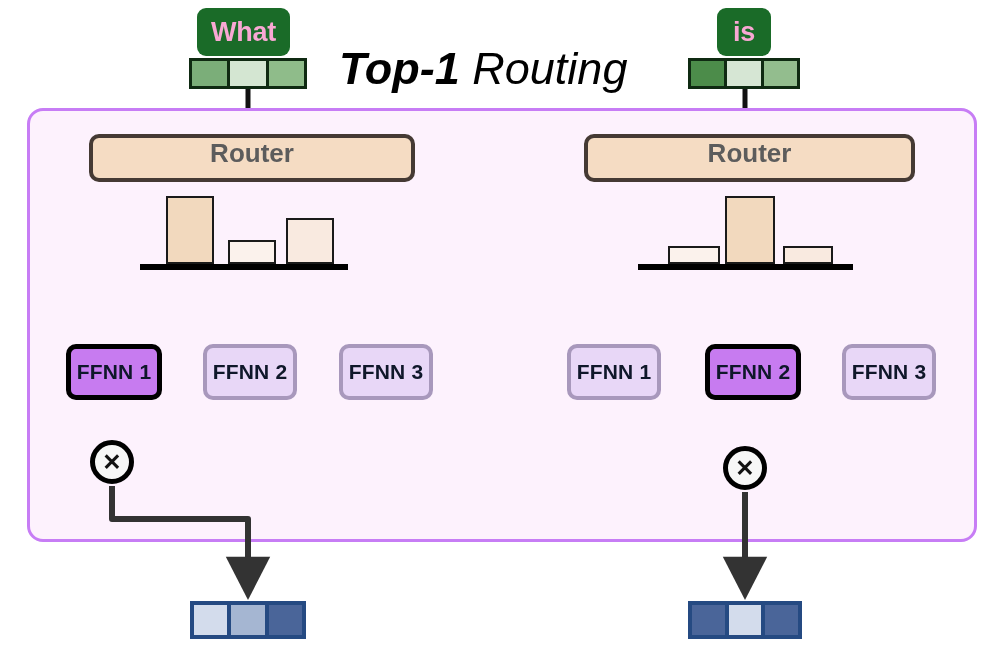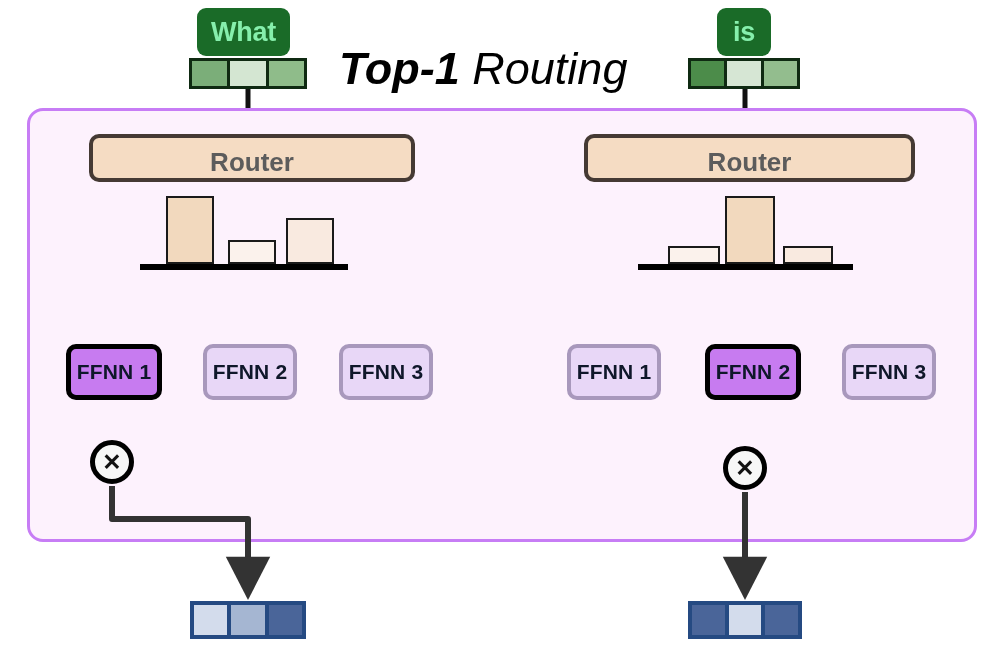--- a/index.html
+++ b/index.html
@@ -11,21 +11,21 @@
     overflow:hidden;
   }
   #stage{position:absolute;left:0;top:0;width:1004px;height:648px;}
   svg.layer{position:absolute;left:0;top:0;width:1004px;height:648px;overflow:visible;}
   .fg{z-index:5;}
 
   
   .token-pill{
     position:absolute;
     background:#1A6B28;
-    color:#86efac;
+    color:#f9a8d4;
     font-weight:bold;
     font-size:27px;
     border-radius:9px;
     display:flex;align-items:center;justify-content:center;
     letter-spacing:-0.2px;
     z-index:7;
   }
   
   .embed{
     position:absolute;
@@ -69,21 +69,21 @@
     z-index:1;
   }
 
   
   .router{
     position:absolute;
     background:#F5DCC3;
     border:4px solid #453A34;
     border-radius:10px;
     box-sizing:border-box;
-    display:flex;align-items:flex-end;justify-content:center;
+    display:flex;align-items:flex-start;justify-content:center;
     color:#5C5C5C;
     font-weight:bold;
     font-size:26px;
     z-index:6;
   }
 
   
   .hist{position:absolute;z-index:6;}
   .hist .baseline{
     position:absolute;left:0;bottom:0;width:100%;height:6px;background:#000000;

